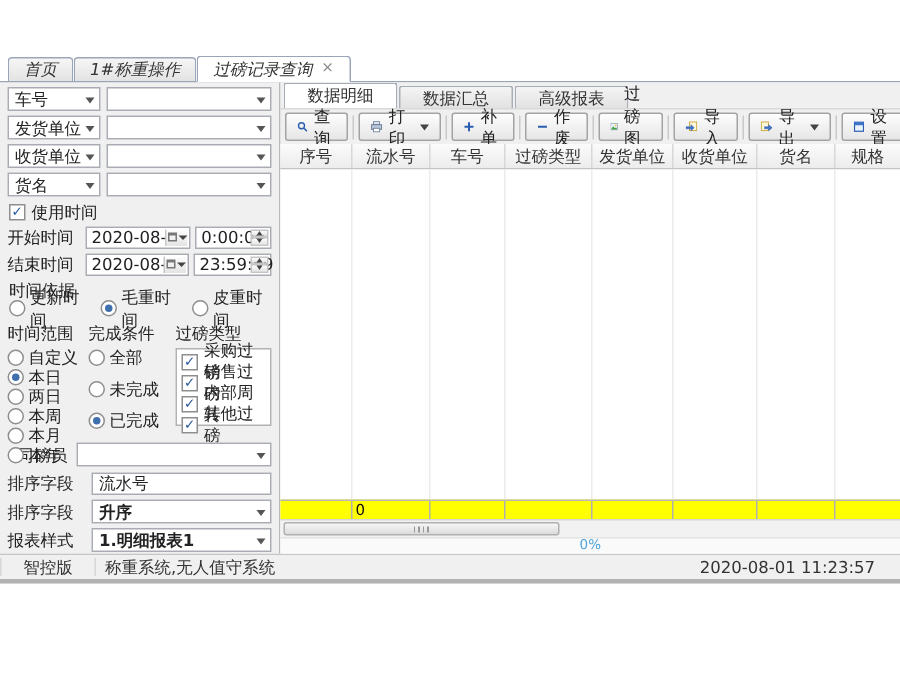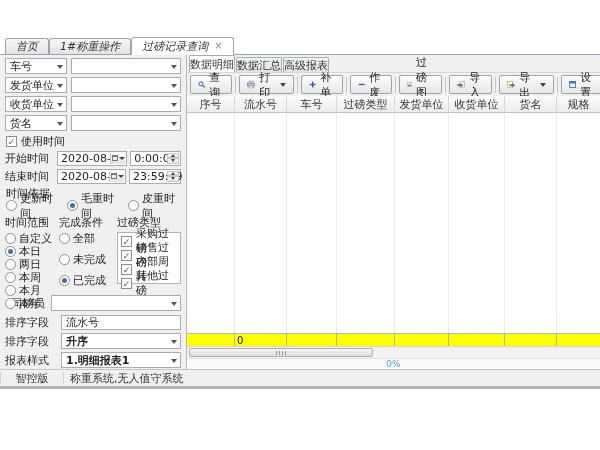--- a/index.html
+++ b/index.html
@@ -57,21 +57,21 @@
   .col3 { flex:1; }
   .groupbox { border:1px solid #b2b2b2; background:#fff; padding:2px 3px; display:flex; flex-direction:column; gap:2px; height:52px; }
   .col2 .ritem.sp { margin-top:9px; }
 
   .lrow { display:flex; align-items:center; height:18px; margin-bottom:1px; }
   .lrow .l { width:56px; flex:none; }
   .input { flex:1; height:15px; background:#fff; border:1px solid #a9acb2; display:flex; align-items:center; padding-left:4px; }
 
   
   .subtabs { height:17px; display:flex; align-items:flex-end; padding-left:2px; background:#f0f0f0; }
-  .subtab { height:15px; display:flex; align-items:center; padding:0 0; margin-right:1px; background:linear-gradient(#f4f4f4,#e2e2e2); border:1px solid #a8aeb8; border-bottom:none; border-radius:2px 2px 0 0; color:#333; }
+  .subtab { height:15px; display:flex; align-items:flex-start; padding:0 15px; margin-right:1px; background:linear-gradient(#f4f4f4,#e2e2e2); border:1px solid #a8aeb8; border-bottom:none; border-radius:2px 2px 0 0; color:#333; }
   .subtab.active { background:#fff; height:17px; }
 
   .toolbar { height:24px; display:flex; align-items:center; background:#f0f0f0; padding:0 3px; gap:2px; border-top:1px solid #d9d9d9; }
   .tbtn { height:19px; display:flex; align-items:center; gap:4px; padding:0 7px; background:linear-gradient(#fdfdfd,#e6e6e6); border:1px solid #a3a3a3; border-radius:2px; color:#222; }
   .tbtn svg { display:block; }
   .tbtn .dcaret { width:0; height:0; border-left:3px solid transparent; border-right:3px solid transparent; border-top:4px solid #444; margin-left:2px; }
   .tsep { width:1px; height:16px; background:#c9c9c9; margin:0 1px; flex:none; }
 
   .grid { flex:1; display:flex; flex-direction:column; background:#fff; min-height:0; }
   .ghead { height:17px; display:flex; background:linear-gradient(#fbfbfb,#ececec); border-bottom:1px solid #c3c3c3; }
@@ -442,16 +442,17 @@
           </div>
         </div>
       </div>
     </div>
 
     <div class="statusbar">
       <div class="ssep"></div>
       <div class="ssec s-edition">智控版</div>
       <div class="ssep"></div>
       <div class="ssec s-system">称重系统,无人值守系统</div>
+      <div class="ssec s-time">2020-08-01 11:23:57</div>
     </div>
     <div class="bottomedge"></div>
   </div>
 </div>
 
 </body></html>

